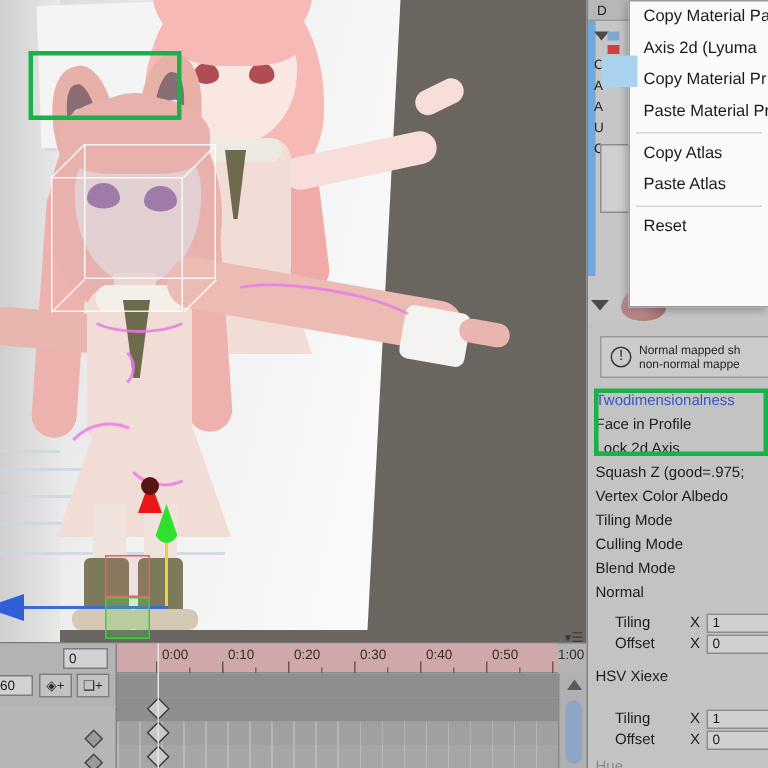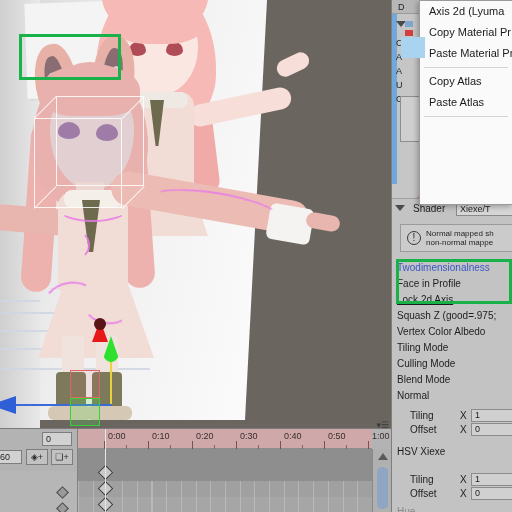--- a/index.html
+++ b/index.html
@@ -566,34 +566,31 @@
       <div class="hier-row" style="top:80px;">U</div>
       <div class="hier-row" style="top:94px;">C</div>
 
       <div class="hier-inputbox"></div>
       <div class="hier-foldout"></div>
       <div class="hier-sphere"></div>
     </div>
 
     <div class="ctxmenu">
       <div class="ctx-hl"></div>
+      <div class="ctx-item">Copy Material Pa</div>
       <div class="ctx-item">Axis 2d (Lyuma</div>
       <div class="ctx-item">Copy Material Pr</div>
       <div class="ctx-item">Paste Material Pr</div>
       <div class="ctx-sep"></div>
       <div class="ctx-item">Copy Atlas</div>
       <div class="ctx-item">Paste Atlas</div>
       <div class="ctx-sep"></div>
-    </div>
-
-    <div class="shader-row">
-      <div class="shader-fold"></div>
-      <span class="shader-lbl">Shader</span>
-      <div class="shader-dd">Xiexe/T</div>
-    </div>
+      <div class="ctx-item">Reset</div>
+    </div>
+
 
     <div class="insp">
       <div class="warnbox">
         <div class="warn-ico">!</div>
         <div>
           <div class="warn-txt">Normal mapped sh</div>
           <div class="warn-txt">non-normal mappe</div>
         </div>
       </div>
 

